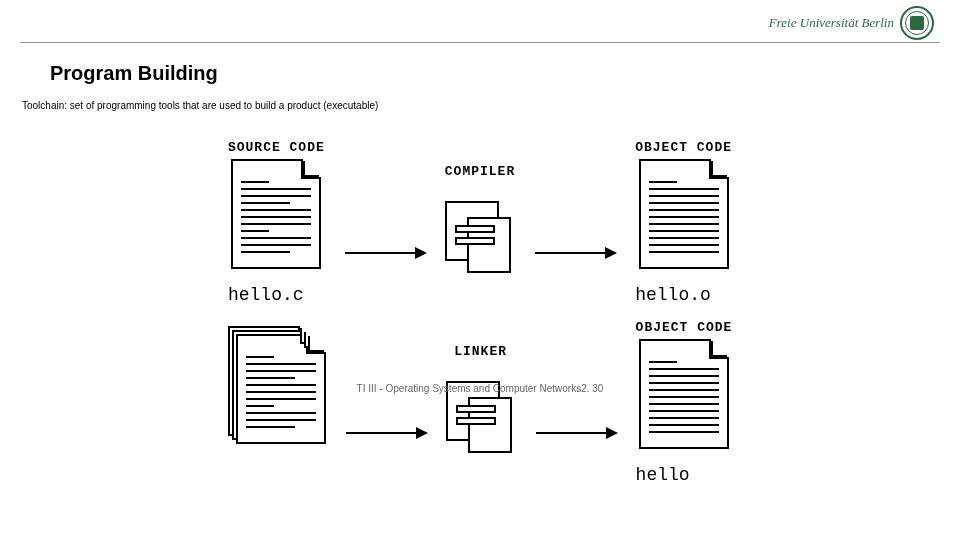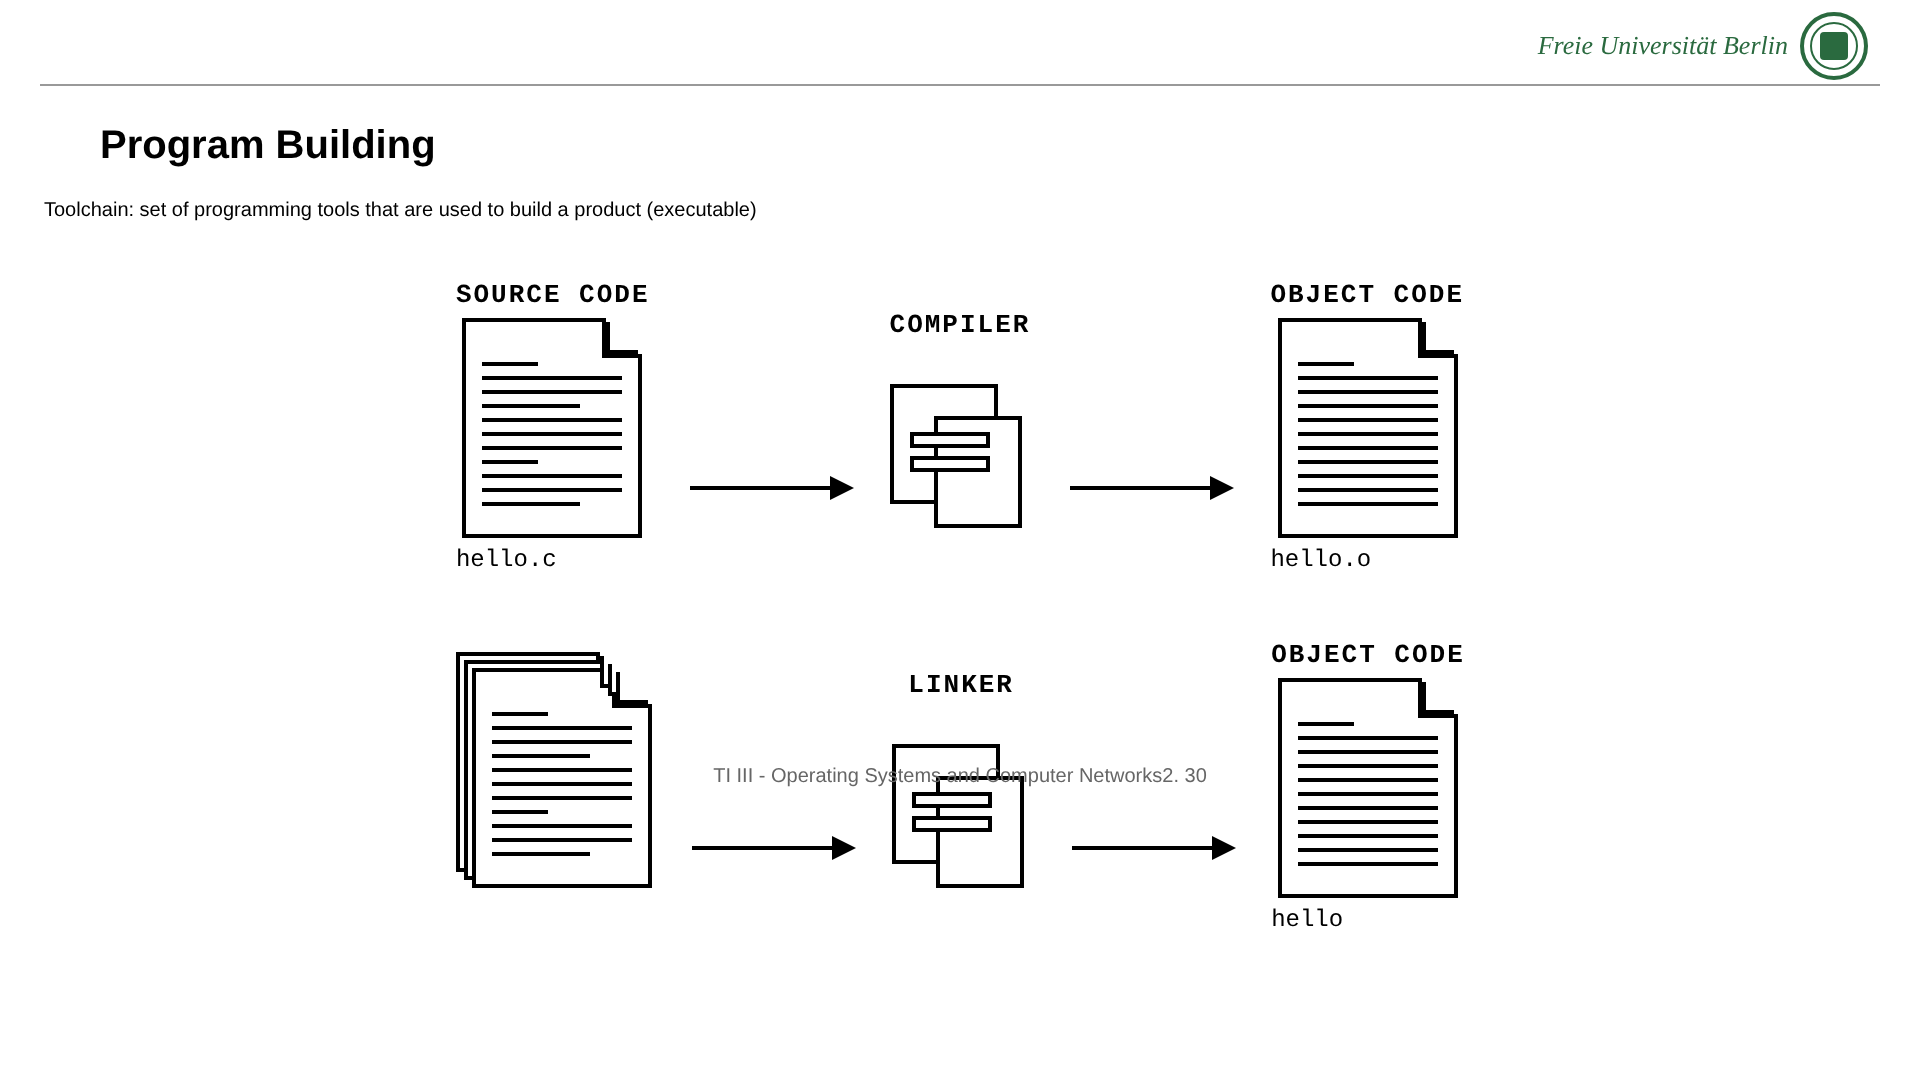--- a/index.html
+++ b/index.html
@@ -12,21 +12,21 @@
   .logo-seal::before { content: ""; width: 22px; height: 22px; border: 1px solid #2a6a3f; border-radius: 50%; position: absolute; }
   .logo-seal-inner { width: 14px; height: 14px; background: #2a6a3f; border-radius: 2px; }
   .title { position: absolute; top: 62px; left: 22px; font-size: 20px; font-weight: bold; margin-left: 28px; }
   .subtitle { position: absolute; top: 100px; left: 22px; font-size: 10px; }
   .diagram-area { position: absolute; top: 130px; left: 0; right: 0; bottom: 40px; }
   .row { position: absolute; left: 0; right: 0; display: flex; align-items: center; justify-content: center; gap: 20px; }
   .row1 { top: 10px; }
   .row2 { top: 190px; }
   .block { display: flex; flex-direction: column; align-items: center; }
   .block-label-top { font-family: "Courier New", monospace; font-size: 13px; font-weight: bold; letter-spacing: 1px; margin-bottom: 4px; }
-  .block-label-bottom { font-family: "Courier New", monospace; font-size: 12px; margin-top: 4px; align-self: flex-start; }
+  .block-label-bottom { font-family: "Courier New", monospace; font-size: 18px; margin-top: 16px; align-self: flex-start; }
   .doc { position: relative; width: 90px; height: 110px; border: 2px solid #000; background: #fff; }
   .doc::after { content: ""; position: absolute; top: -2px; right: -2px; width: 18px; height: 18px; background: #fff; border-left: 2px solid #000; border-bottom: 2px solid #000; }
   .doc::before { content: ""; position: absolute; top: -2px; right: -2px; width: 0; height: 0; border-left: 18px solid transparent; border-top: 18px solid #fff; z-index: 2; }
   .doc-fold { position: absolute; top: 0; right: 0; width: 16px; height: 16px; border-bottom: 2px solid #000; border-left: 2px solid #000; background: #fff; z-index: 3; }
   .doc-lines { position: absolute; top: 20px; left: 8px; right: 8px; bottom: 8px; display: flex; flex-direction: column; gap: 5px; }
   .doc-lines span { display: block; height: 2px; background: #000; }
   .doc-lines span.short { width: 40%; }
   .doc-lines span.med { width: 70%; }
   .stack { position: relative; width: 98px; height: 118px; }
   .stack .doc { position: absolute; }

